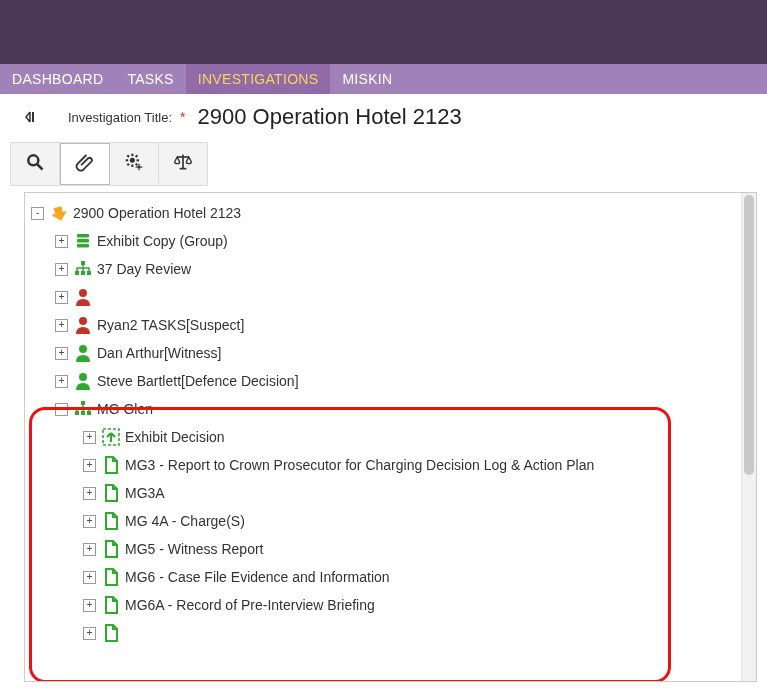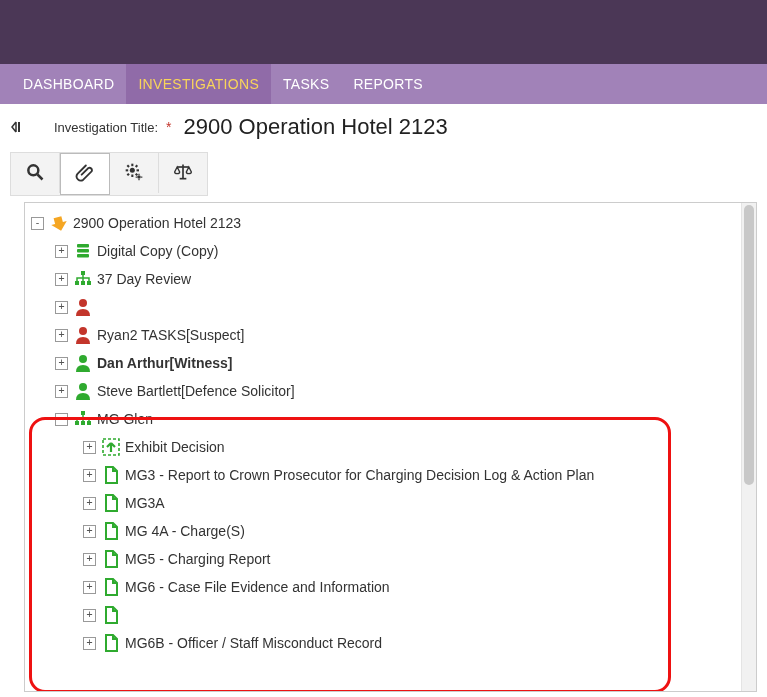--- a/index.html
+++ b/index.html
@@ -10,41 +10,41 @@
     background: #fff;
     color: #333;
     width: 767px;
   }
   .topbar {
     background: #4b3756;
     height: 64px;
   }
   .navbar {
     background: #a182b8;
-    height: 40px;
+    height: 30px;
     display: flex;
     align-items: center;
-    padding-left: 11px;
+    padding-left: 0;
   }
   .nav-item {
     color: #fff;
     padding: 0 12px;
     height: 100%;
     display: flex;
     align-items: center;
     font-size: 14px;
     letter-spacing: .3px;
     cursor: pointer;
   }
   .nav-item.active {
     color: #f9d55a;
     background: #906ba8;
   }
   .title-row {
-    padding: 10px 10px 8px 10px;
+    padding: 10px 10px 8px 24px;
     display: flex;
     align-items: center;
     gap: 8px;
   }
   .collapse-icon {
     display:inline-flex; align-items:center; font-size:14px; color:#222;
   }
   .title-label { color: #333; font-size:13px;}
   .req { color: #c3352b; }
   .title-value { font-size: 22px; color:#222; padding-left:4px;}
@@ -98,40 +98,40 @@
     display:flex;align-items:center;justify-content:center;
     font-size:10px; line-height:1;
     background:#fff; color:#555;
     margin-right:4px;
     flex-shrink:0;
     cursor:pointer;
     font-family: monospace;
   }
   .ic { width:22px; display:flex; justify-content:center; flex-shrink:0; margin-right:3px;}
   .label { white-space:nowrap; }
-  .label.bold { font-weight:700; }
+  .label.bold { font-weight:400; }
   
   .sp { display:inline-block; flex-shrink:0; }
   .highlight-box {
     position:absolute;
     border:3px solid #e11;
     border-radius:16px;
     pointer-events:none;
   }
 </style>
 </head>
 <body>
 
 <div class="topbar"></div>
 
 <div class="navbar">
   <div class="nav-item">DASHBOARD</div>
+  <div class="nav-item">TASKS</div>
   <div class="nav-item active">INVESTIGATIONS</div>
-  <div class="nav-item">TASKS</div>
-  <div class="nav-item">REPORTS</div>
+  <div class="nav-item">MISKIN</div>
 </div>
 
 <div class="title-row">
   <span class="collapse-icon">
     <svg width="14" height="14" viewBox="0 0 14 14">
         <path d="M6 2 L2 7 L6 12 M6 2 L6 12" stroke="#333" fill="none" stroke-width="1.5"></path>
         <rect x="8" y="2" width="2" height="10" fill="#333"></rect>
       </svg>
   </span>
   <span class="sp" style="width:14px"></span>
@@ -208,21 +208,21 @@
   <div class="node">
     <span class="sp" style="width:24px"></span>
     <span class="expander">+</span>
     <span class="ic">
           <svg width="20" height="20" viewBox="0 0 20 20">
             <rect x="4" y="3" width="12" height="3.5" rx="1" fill="#2faa2f"></rect>
             <rect x="4" y="8" width="12" height="3.5" rx="1" fill="#2faa2f"></rect>
             <rect x="4" y="13" width="12" height="3.5" rx="1" fill="#2faa2f"></rect>
           </svg>
         </span>
-    <span class="label">Digital Copy (Copy)</span>
+    <span class="label">Exhibit Copy (Group)</span>
   </div>
   <div class="node">
     <span class="sp" style="width:24px"></span>
     <span class="expander">+</span>
     <span class="ic">
           <svg width="20" height="20" viewBox="0 0 20 20">
             <rect x="8" y="2" width="4" height="4" fill="#2faa2f"></rect>
             <rect x="2" y="12" width="4" height="4" fill="#2faa2f"></rect>
             <rect x="8" y="12" width="4" height="4" fill="#2faa2f"></rect>
             <rect x="14" y="12" width="4" height="4" fill="#2faa2f"></rect>
@@ -265,21 +265,21 @@
   </div>
   <div class="node">
     <span class="sp" style="width:24px"></span>
     <span class="expander">+</span>
     <span class="ic">
           <svg width="20" height="20" viewBox="0 0 20 20">
             <circle cx="10" cy="6" r="4" fill="#2faa2f"></circle>
             <path d="M3 19 Q3 12 10 12 Q17 12 17 19 Z" fill="#2faa2f"></path>
           </svg>
         </span>
-    <span class="label">Steve Bartlett[Defence Solicitor]</span>
+    <span class="label">Steve Bartlett[Defence Decision]</span>
   </div>
   <div class="node">
     <span class="sp" style="width:24px"></span>
     <span class="expander">-</span>
     <span class="ic">
           <svg width="20" height="20" viewBox="0 0 20 20">
             <rect x="8" y="2" width="4" height="4" fill="#2faa2f"></rect>
             <rect x="2" y="12" width="4" height="4" fill="#2faa2f"></rect>
             <rect x="8" y="12" width="4" height="4" fill="#2faa2f"></rect>
             <rect x="14" y="12" width="4" height="4" fill="#2faa2f"></rect>
@@ -334,21 +334,21 @@
   </div>
   <div class="node">
     <span class="sp" style="width:52px"></span>
     <span class="expander">+</span>
     <span class="ic">
           <svg width="20" height="20" viewBox="0 0 20 20">
             <path d="M5 2 L12 2 L16 6 L16 18 L5 18 Z" fill="#fff" stroke="#2faa2f" stroke-width="2"></path>
             <path d="M12 2 L12 6 L16 6" fill="none" stroke="#2faa2f" stroke-width="2"></path>
           </svg>
         </span>
-    <span class="label">MG5 - Charging Report</span>
+    <span class="label">MG5 - Witness Report</span>
   </div>
   <div class="node">
     <span class="sp" style="width:52px"></span>
     <span class="expander">+</span>
     <span class="ic">
           <svg width="20" height="20" viewBox="0 0 20 20">
             <path d="M5 2 L12 2 L16 6 L16 18 L5 18 Z" fill="#fff" stroke="#2faa2f" stroke-width="2"></path>
             <path d="M12 2 L12 6 L16 6" fill="none" stroke="#2faa2f" stroke-width="2"></path>
           </svg>
         </span>
@@ -356,31 +356,31 @@
   </div>
   <div class="node">
     <span class="sp" style="width:52px"></span>
     <span class="expander">+</span>
     <span class="ic">
           <svg width="20" height="20" viewBox="0 0 20 20">
             <path d="M5 2 L12 2 L16 6 L16 18 L5 18 Z" fill="#fff" stroke="#2faa2f" stroke-width="2"></path>
             <path d="M12 2 L12 6 L16 6" fill="none" stroke="#2faa2f" stroke-width="2"></path>
           </svg>
         </span>
-  </div>
-  <div class="node">
-    <span class="sp" style="width:52px"></span>
-    <span class="expander">+</span>
-    <span class="ic">
-          <svg width="20" height="20" viewBox="0 0 20 20">
-            <path d="M5 2 L12 2 L16 6 L16 18 L5 18 Z" fill="#fff" stroke="#2faa2f" stroke-width="2"></path>
-            <path d="M12 2 L12 6 L16 6" fill="none" stroke="#2faa2f" stroke-width="2"></path>
-          </svg>
-        </span>
-    <span class="label">MG6B - Officer / Staff Misconduct Record</span>
+    <span class="label">MG6A - Record of Pre-Interview Briefing</span>
+  </div>
+  <div class="node">
+    <span class="sp" style="width:52px"></span>
+    <span class="expander">+</span>
+    <span class="ic">
+          <svg width="20" height="20" viewBox="0 0 20 20">
+            <path d="M5 2 L12 2 L16 6 L16 18 L5 18 Z" fill="#fff" stroke="#2faa2f" stroke-width="2"></path>
+            <path d="M12 2 L12 6 L16 6" fill="none" stroke="#2faa2f" stroke-width="2"></path>
+          </svg>
+        </span>
   </div>
     </div>
 
   <div class="highlight-box" style="left:4px; top:214px; width:636px; height:270px;"></div>
 
   <div class="scrollbar">
     <div class="scrollbar-thumb"></div>
   </div>
 </div>
 

